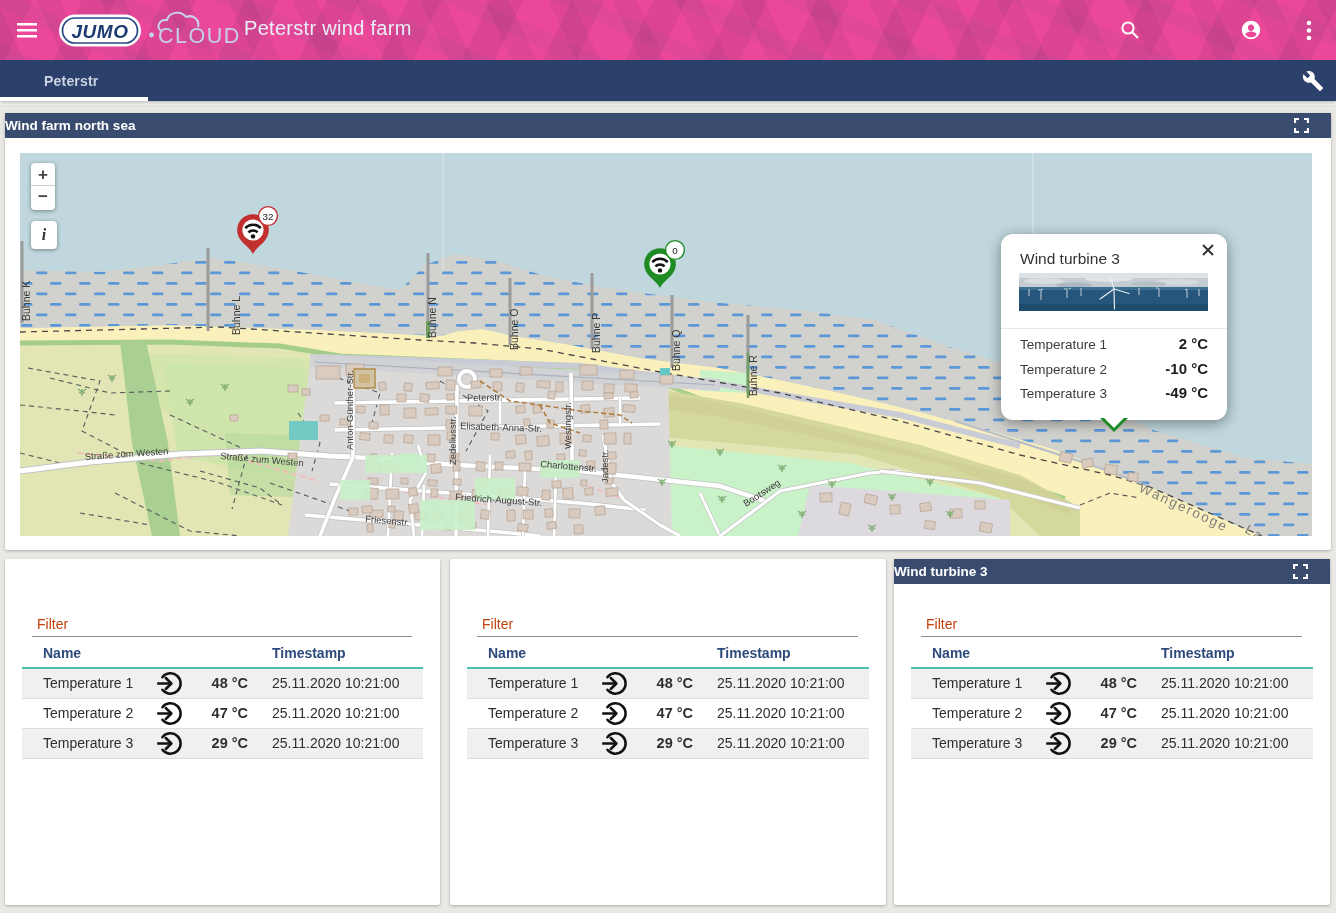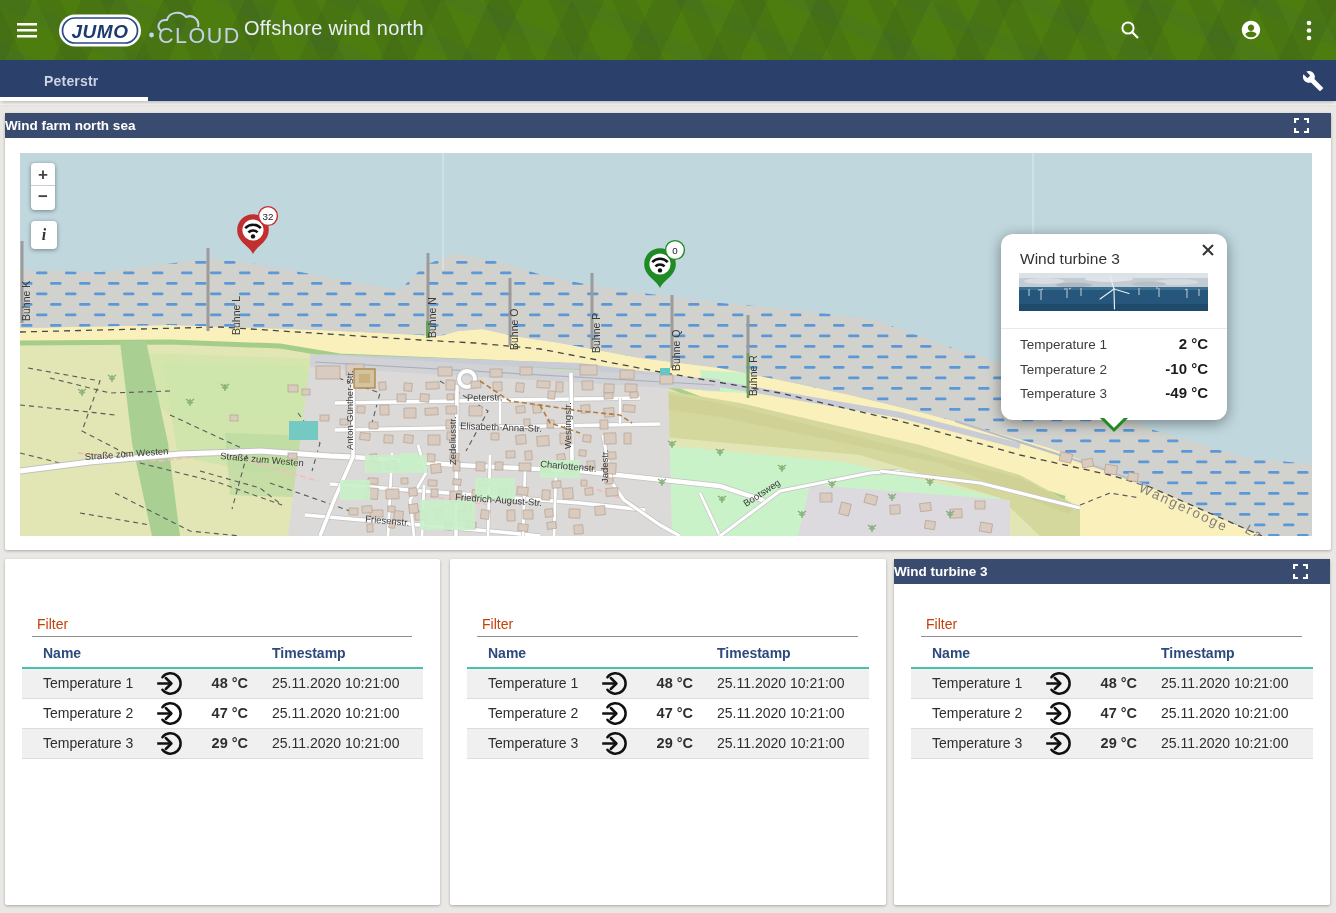--- a/index.html
+++ b/index.html
@@ -1,17 +1,17 @@
 <!DOCTYPE html>
 <html><head><meta charset="utf-8">
 <style>
 *{margin:0;padding:0;box-sizing:border-box}
 html,body{width:1336px;height:913px;overflow:hidden;background:#e9e8e5;font-family:"Liberation Sans",sans-serif}
 .abs{position:absolute}
-#topbar{position:absolute;left:0;top:0;width:1336px;height:60px;background:#4d7c0f;z-index:30}
+#topbar{position:absolute;left:0;top:0;width:1336px;height:60px;background:#ec4899;z-index:30}
 #topbar .pat{position:absolute;inset:0;background:
  repeating-linear-gradient(115deg, rgba(10,25,55,.07) 0 30px, rgba(0,0,0,0) 30px 74px),
  repeating-linear-gradient(65deg, rgba(12,28,60,.06) 0 22px, rgba(0,0,0,0) 22px 58px),
  repeating-linear-gradient(25deg, rgba(45,80,130,.06) 0 16px, rgba(0,0,0,0) 16px 48px);}
 #navbar{position:absolute;left:0;top:60px;width:1336px;height:41px;background:#2b406a;z-index:29;box-shadow:0 2px 4px rgba(0,0,0,.25)}
 #navbar .tab{position:absolute;left:44px;top:13px;font-size:14px;font-weight:bold;color:#ccd3e2;letter-spacing:.2px}
 #navbar .ind{position:absolute;left:0;bottom:0;width:148px;height:4px;background:#fff}
 .card{position:absolute;background:#fff;border-radius:2px;box-shadow:0 1px 3px rgba(0,0,0,.28)}
 .chead{position:absolute;left:0;top:0;right:0;height:25px;background:#3a4b70;color:#fff;font-size:13.5px;font-weight:bold;line-height:25px;}
 .fsic{position:absolute;top:5px;width:15px;height:15px}
@@ -36,21 +36,21 @@
  <svg class="abs" style="left:58px;top:11px" width="185" height="40" viewBox="0 0 185 40">
   <rect x="1" y="3.5" width="82" height="32" rx="16" fill="#fff"></rect>
   <rect x="4.5" y="7" width="75" height="25" rx="12.5" fill="#fff" stroke="#2a4a85" stroke-width="1.7"></rect>
   <text x="42" y="27" font-size="19" font-weight="bold" fill="#1e3a72" text-anchor="middle" letter-spacing="0.5" transform="rotate(0)" font-style="italic">JUMO</text>
   <circle cx="93.5" cy="24" r="2.4" fill="#c7d3e8"></circle>
   <g stroke="#c7d3e8" stroke-width="2" fill="none">
    <path d="M 103,20 C 98,16 101,8 109,9 C 111,1 123,-1 128,6 C 135,3 142,9 140,16"></path>
   </g>
   <text x="100" y="32" font-size="21.5" fill="#c3d0e6" letter-spacing="1.5">CLOUD</text>
  </svg>
- <div class="ttl">Offshore wind north</div>
+ <div class="ttl">Peterstr wind farm</div>
  <svg class="abs" style="left:1120px;top:20px" width="20" height="20" viewBox="0 0 20 20">
       <circle cx="8" cy="8" r="5.6" fill="none" stroke="#fff" stroke-width="2"></circle>
       <line x1="12.2" y1="12.2" x2="18" y2="18" stroke="#fff" stroke-width="2.2"></line>
     </svg>
  <svg class="abs" style="left:1240px;top:19px" width="22" height="22" viewBox="0 0 24 24">
       <path fill="#fff" d="M12 2C6.48 2 2 6.48 2 12s4.48 10 10 10 10-4.48 10-10S17.52 2 12 2zm0 4c1.93 0 3.5 1.57 3.5 3.5S13.93 13 12 13s-3.5-1.57-3.5-3.5S10.07 6 12 6zm0 14c-2.5 0-4.71-1.28-6-3.22.03-1.99 4-3.08 6-3.08s5.97 1.09 6 3.08C16.71 18.72 14.5 20 12 20z"></path>
     </svg>
  <svg class="abs" style="left:1305px;top:20px" width="8" height="21" viewBox="0 0 8 21">
       <circle cx="4" cy="3" r="2.3" fill="#fff"></circle>
       <circle cx="4" cy="10.5" r="2.3" fill="#fff"></circle>

